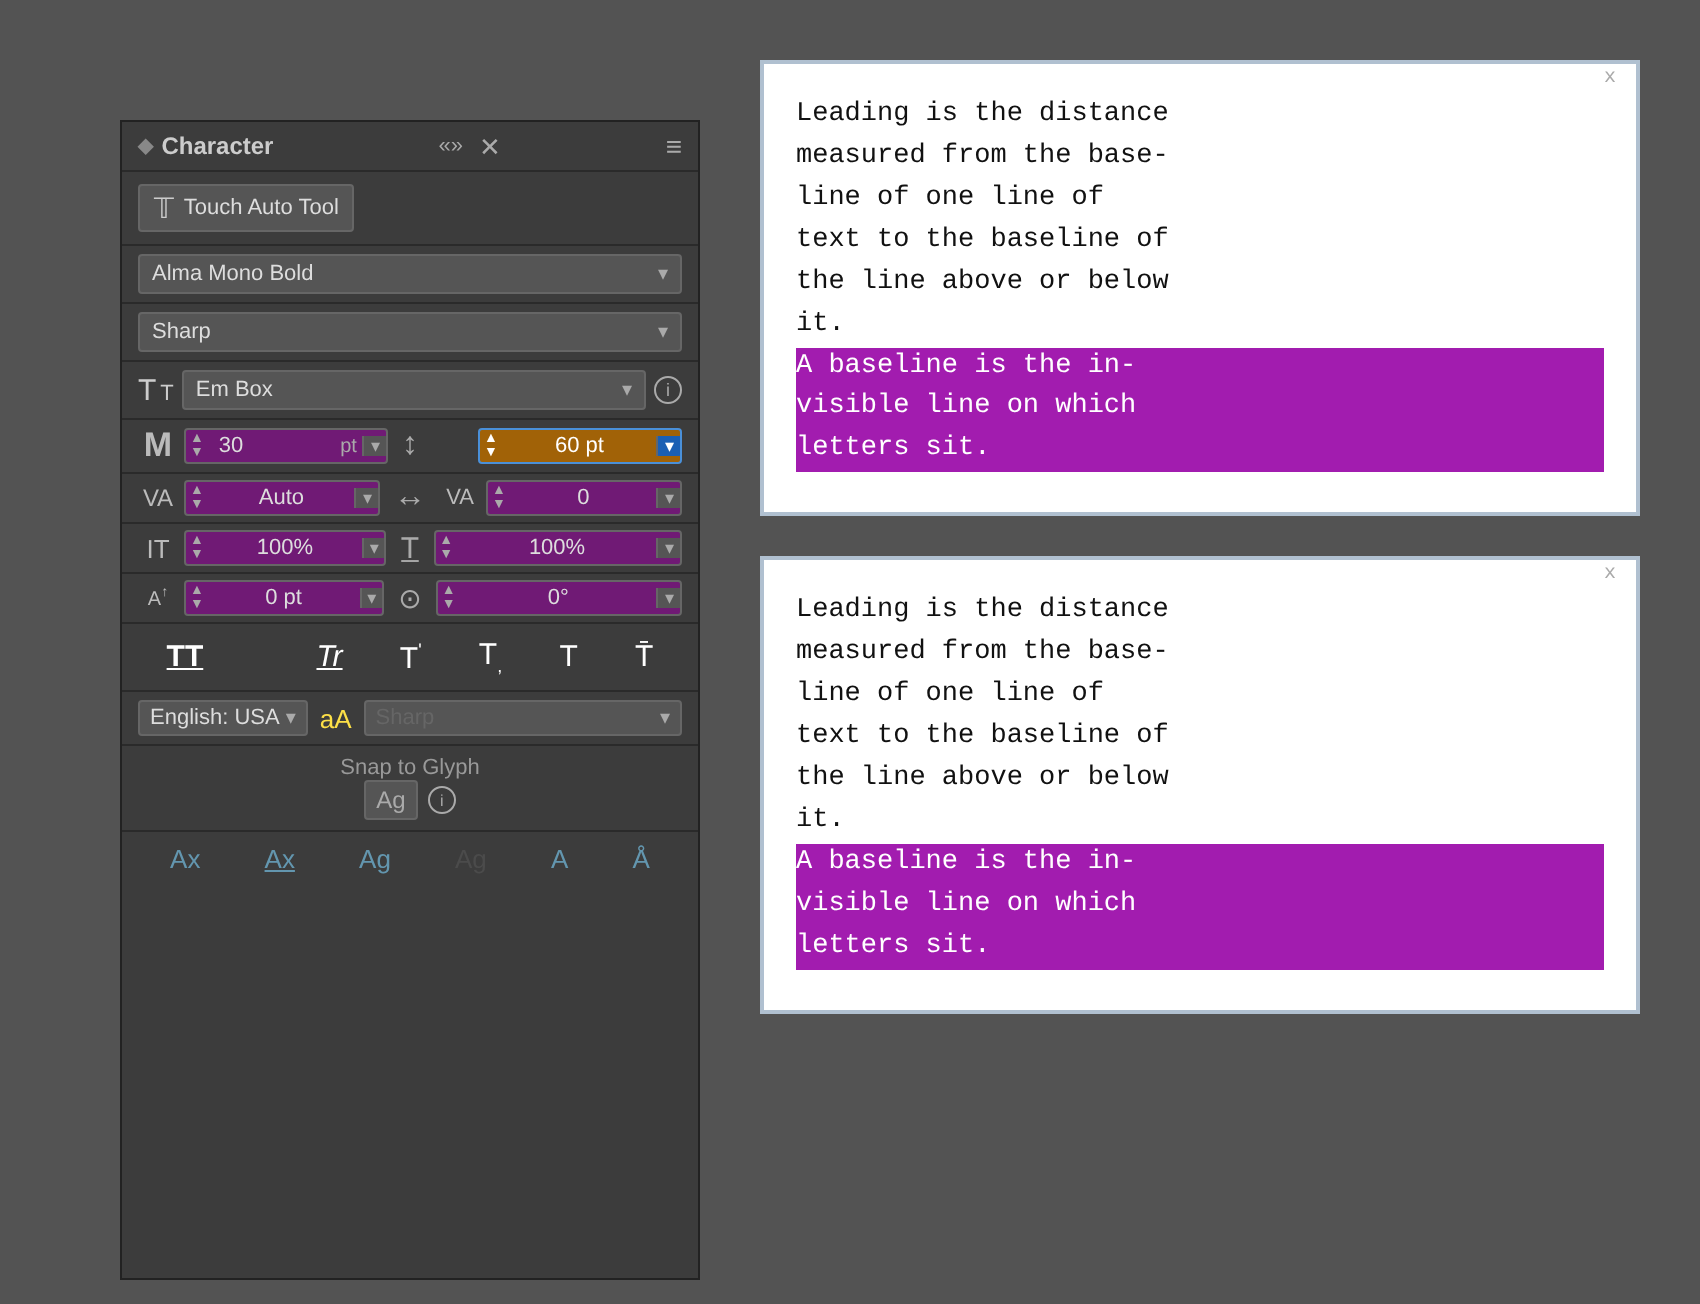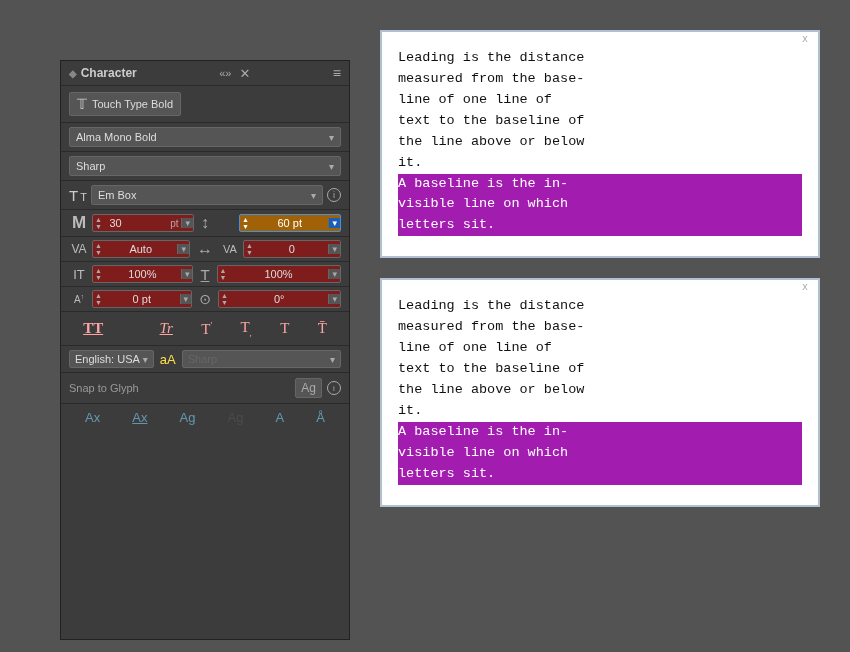--- a/index.html
+++ b/index.html
@@ -174,21 +174,21 @@
     }
     .num-icon {
       color: #bbb;
       font-size: 13px;
       min-width: 20px;
       text-align: center;
     }
     .num-input-wrapper {
       display: flex;
       align-items: center;
-      background: #7f1d1d;
+      background: #701a75;
       border: 1px solid #666;
       border-radius: 2px;
       flex: 1;
     }
     .num-input-wrapper.highlighted {
       background: #a16207;
       border-color: #4a90d9;
     }
     .num-spinners {
       display: flex;
@@ -232,25 +232,24 @@
 
     
     .style-btn-row {
       display: flex;
       align-items: center;
       justify-content: space-around;
       padding: 5px 8px;
       border-bottom: 1px solid #2a2a2a;
     }
     .style-btn {
-      color: #fca5a5;
+      color: #ffffff;
       font-size: 15px;
       cursor: pointer;
       padding: 2px 5px;
-      font-family: Liberation Serif, serif;
     }
 
     
     .lang-row {
       display: flex;
       align-items: center;
       padding: 4px 8px;
       gap: 6px;
       border-bottom: 1px solid #2a2a2a;
     }
@@ -284,20 +283,21 @@
       cursor: pointer;
     }
 
     
     .snap-row {
       display: flex;
       align-items: center;
       justify-content: space-between;
       padding: 5px 8px;
       border-bottom: 1px solid #2a2a2a;
+      flex-direction: column;
     }
     .snap-label {
       color: #999;
       font-size: 11px;
     }
     .snap-controls {
       display: flex;
       align-items: center;
       gap: 5px;
     }
@@ -387,21 +387,21 @@
     <div class="panel-titlebar-controls">
       <span class="collapse-arrows">«»</span>
       <span class="close-btn">✕</span>
     </div>
     <span class="hamburger">≡</span>
   </div>
 
   <div class="tool-row">
     <button class="tool-btn">
       <span class="tool-icon">𝕋</span>
-      <span>Touch Type Bold</span>
+      <span>Touch Auto Tool</span>
     </button>
   </div>
 
   <div class="select-row">
     <div class="select-box">
       <span>Alma Mono Bold</span>
       <span class="chevron">▾</span>
     </div>
   </div>
 

